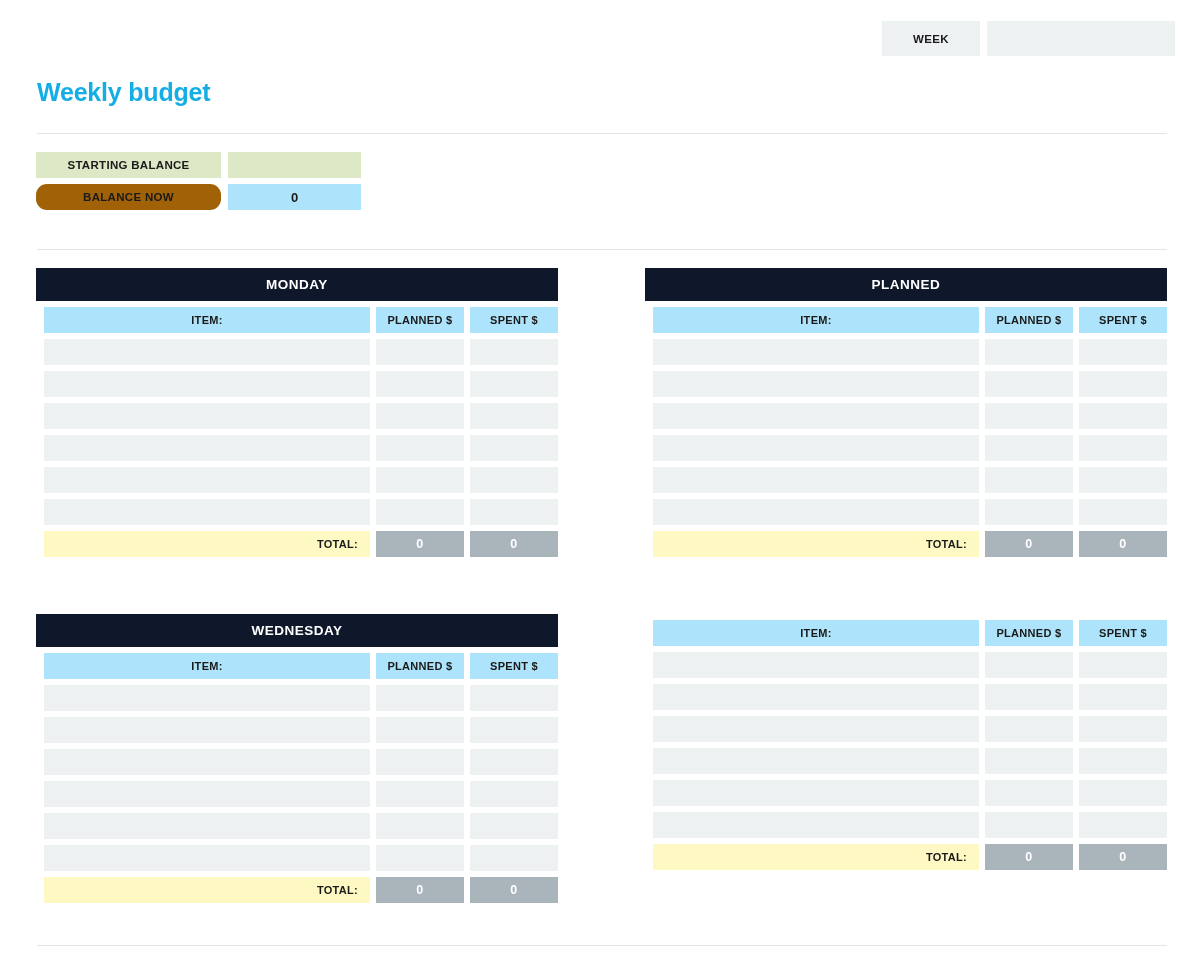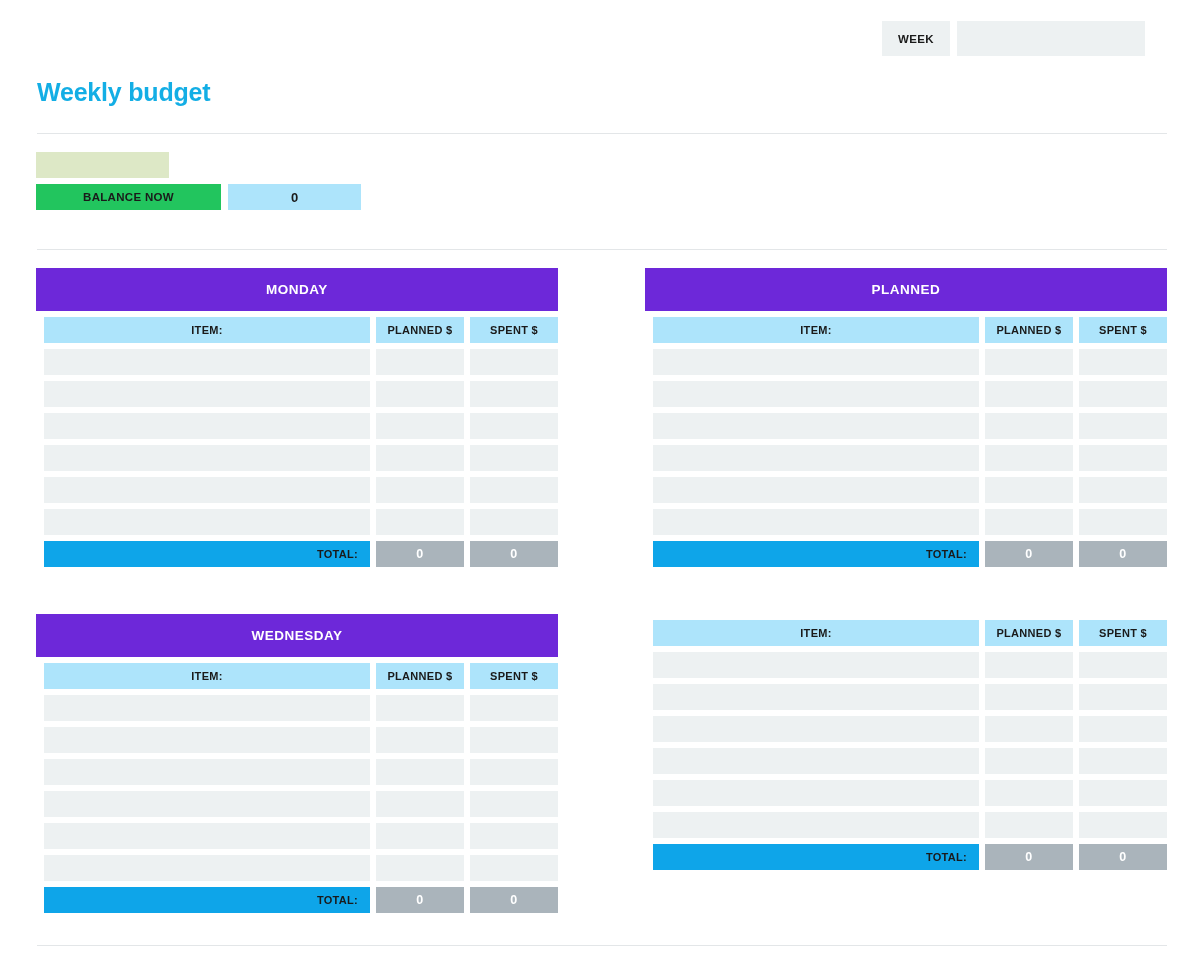--- a/index.html
+++ b/index.html
@@ -22,21 +22,21 @@
 
   
   .week-bar {
     position: absolute;
     top: 21px;
     left: 882px;
     display: flex;
     gap: 7px;
   }
   .week-label {
-    width: 68px;
+    width: 98px;
     height: 35px;
     background: #edf1f2;
     display: flex;
     align-items: center;
     justify-content: center;
     font-size: 11.5px;
     font-weight: bold;
     letter-spacing: 0.4px;
     color: #1a1a1a;
   }
@@ -100,36 +100,36 @@
     height: 26px;
     display: flex;
     align-items: center;
     justify-content: center;
     font-size: 13px;
     font-weight: bold;
     color: #1a1a1a;
   }
   .green .bal-label { background: #dde8c6; }
   .green .bal-value { background: #dde8c6; }
-  .blue .bal-label  { background: #22c55e; }
+  .blue .bal-label  { background: #a16207; border-radius: 11px; }
   .blue .bal-value  { background: #ade4fb; }
 
   
   .day {
     position: absolute;
     width: 522px;
   }
   .day.col-left  { left: 36px; }
   .day.col-right { left: 645px; }
   .day.row-top    { top: 268px; }
   .day.row-bottom { top: 614px; }
 
   .day-header {
-    height: 43px;
-    background: #6d28d9;
+    height: 33px;
+    background: #0f172a;
     color: #ffffff;
     display: flex;
     align-items: center;
     justify-content: center;
     font-size: 13.5px;
     font-weight: bold;
     letter-spacing: 0.5px;
   }
 
   .table-row {
@@ -160,21 +160,21 @@
     letter-spacing: 0.3px;
     color: #1a1a1a;
   }
   .head-row .cell-item,
   .head-row .cell-num { background: #ade4fb; }
 
   .data-row .cell-item,
   .data-row .cell-num { background: #edf1f2; font-weight: normal; }
 
   .total-row .cell-item {
-    background: #0ea5e9;
+    background: #fef9c3;
     justify-content: flex-end;
     padding-right: 12px;
     box-sizing: border-box;
     color: #1a1a1a;
   }
   .total-row .cell-num {
     background: #aab4bb;
     color: #ffffff;
     font-weight: bold;
     font-size: 12.5px;
@@ -189,20 +189,21 @@
     <div class="week-label">WEEK</div>
     <div class="week-value"></div>
   </div>
 
   <div class="title">Weekly budget</div>
 
   <div class="divider d1"></div>
 
   <div class="balance">
     <div class="balance-row green">
+      <div class="bal-label">STARTING BALANCE</div>
       <div class="bal-value"></div>
     </div>
     <div class="balance-row blue">
       <div class="bal-label">BALANCE NOW</div>
       <div class="bal-value">0</div>
     </div>
   </div>
 
   <div class="divider d2"></div>
 

